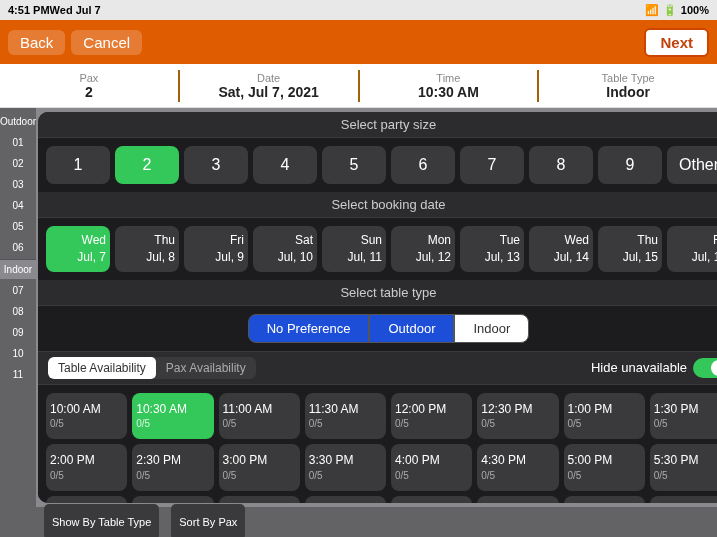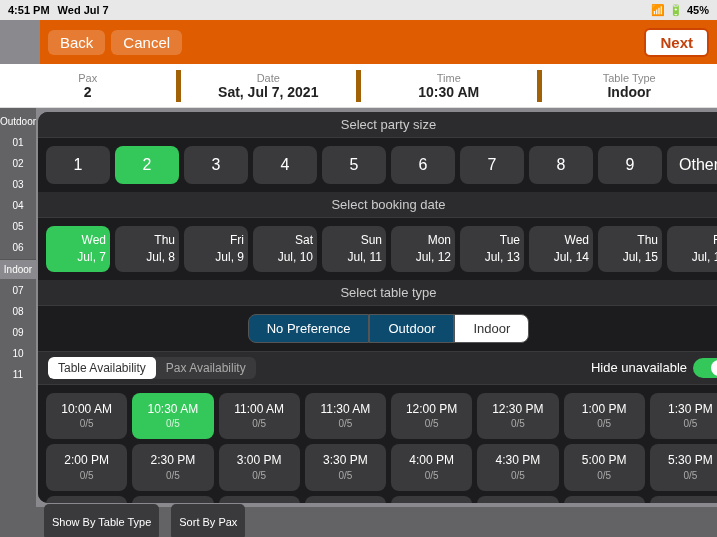--- a/index.html
+++ b/index.html
@@ -16,33 +16,32 @@
     .status-bar {
       background: #e8e8e8;
       height: 20px;
       display: flex;
       align-items: center;
       justify-content: space-between;
       padding: 0 8px;
       font-size: 11px;
       font-weight: 600;
     }
-    .status-left { display: flex; gap: 8px; }
+    .status-left { display: flex; gap: 0; }
     .status-right { display: flex; gap: 4px; align-items: center; }
 
     
     .nav-bar {
       background: #e05c00;
       height: 44px;
       display: flex;
       align-items: center;
       justify-content: space-between;
       padding: 0 8px;
       position: relative;
-      margin-left: 40px;
     }
     .nav-bar .nav-left { display: flex; gap: 6px; }
     .nav-back-btn, .nav-cancel-btn {
       background: rgba(255,255,255,0.2);
       border: none;
       border-radius: 6px;
       color: white;
       font-size: 15px;
       padding: 4px 12px;
       cursor: pointer;
@@ -70,21 +69,21 @@
     .info-bar {
       background: white;
       height: 44px;
       display: flex;
       align-items: center;
       border-bottom: 1px solid #ddd;
     }
     .info-col {
       flex: 1;
       text-align: center;
-      border-right: 5px solid #a16207;
+      border-right: 2px solid #a16207;
       padding: 2px 4px;
     }
     .info-col:last-child { border-right: none; }
     .info-label {
       font-size: 11px;
       color: #888;
     }
     .info-value {
       font-size: 14px;
       font-weight: 600;
@@ -193,21 +192,21 @@
 
     
     .table-type-row {
       display: flex;
       justify-content: center;
       padding: 8px;
       background: #1c1c1e;
       gap: 0;
     }
     .tt-btn {
-      background: #0c4a6e;
+      background: #1d4ed8;
       border: 1px solid #555;
       color: white;
       font-size: 13px;
       padding: 6px 18px;
       cursor: pointer;
     }
     .tt-btn:first-child { border-radius: 8px 0 0 8px; }
     .tt-btn:last-child { border-radius: 0 8px 8px 0; }
     .tt-btn.active {
       background: white;
@@ -279,21 +278,21 @@
       flex: 1;
       overflow-y: auto;
     }
     .time-slot {
       background: #3a3a3c;
       border: none;
       border-radius: 8px;
       color: white;
       font-size: 11px;
       padding: 8px 4px;
-      text-align: center;
+      text-align: left;
       cursor: pointer;
       line-height: 1.4;
     }
     .time-slot.active {
       background: #34c759;
     }
     .time-slot .slot-time { font-size: 12px; font-weight: 500; }
     .time-slot .slot-avail { font-size: 10px; color: #aaa; }
     .time-slot.active .slot-avail { color: rgba(255,255,255,0.8); }
 
@@ -326,21 +325,21 @@
 <body>
 
 <div class="status-bar">
   <div class="status-left">
     <span>4:51 PM</span>
     <span>Wed Jul 7</span>
   </div>
   <div class="status-right">
     <span>📶</span>
     <span>🔋</span>
-    <span>45%</span>
+    <span>100%</span>
   </div>
 </div>
 
 <div class="nav-bar">
   <div class="nav-left">
     <button class="nav-back-btn">Back</button>
     <button class="nav-cancel-btn">Cancel</button>
   </div>
   <button class="nav-next-btn">Next</button>
 </div>

